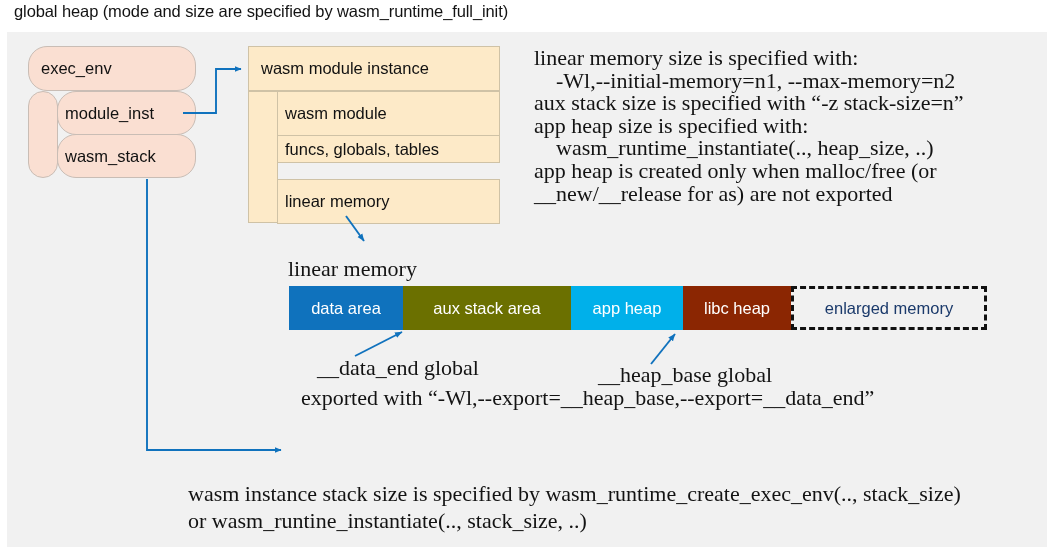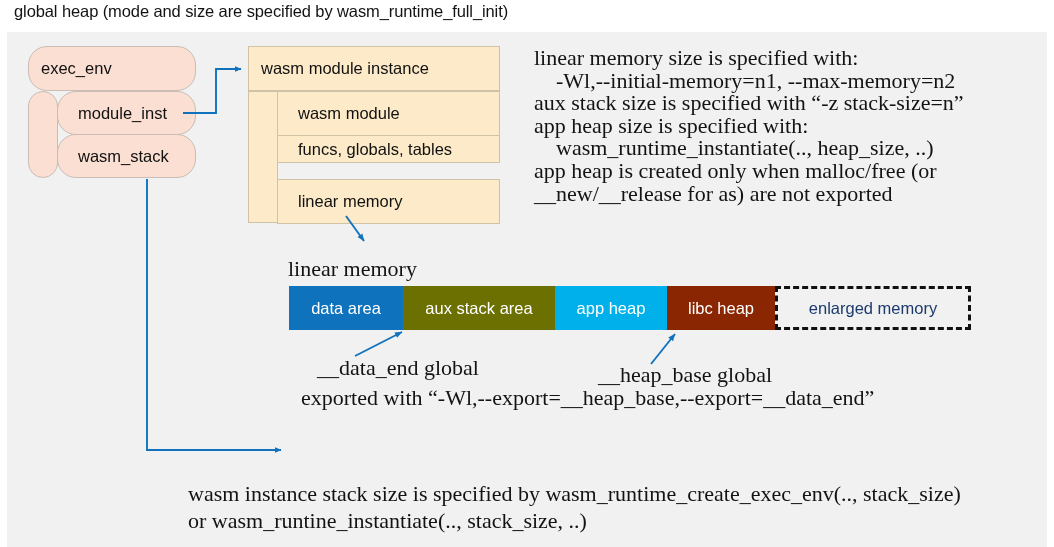--- a/index.html
+++ b/index.html
@@ -58,21 +58,21 @@
     border-color: #c9bdb5;
     border-radius: 19px;
   }
   
   .cream {
     background: #fdeac8;
     border-color: #cfc2a6;
   }
 
   .row-indent {
-    padding-left: 20px;
+    padding-left: 7px;
   }
 
   
   .membar {
     position: absolute;
     left: 289px;
     top: 286px;
     height: 44px;
     display: flex;
   }
@@ -173,21 +173,21 @@
     wasm_runtime_instantiate(.., heap_size, ..)
 app heap is created only when malloc/free (or
 __new/__release for as) are not exported</div>
 
   <div class="txt txt-linmem">linear memory</div>
 
   <div class="membar">
     <div class="seg" style="width:114px; background:#0f72bd;">
       <span>data area</span>
     </div>
-    <div class="seg" style="width:152px; background:#6b7000;">
+    <div class="seg" style="width:168px; background:#6b7000;">
       <span>aux stack area</span>
     </div>
     <div class="seg" style="width:112px; background:#00b0ea;">
       <span>app heap</span>
     </div>
     <div class="seg" style="width:108px; background:#8b2602;">
       <span>libc heap</span>
     </div>
     <div class="seg dashed" style="width:196px;">
       <span>enlarged memory</span>

